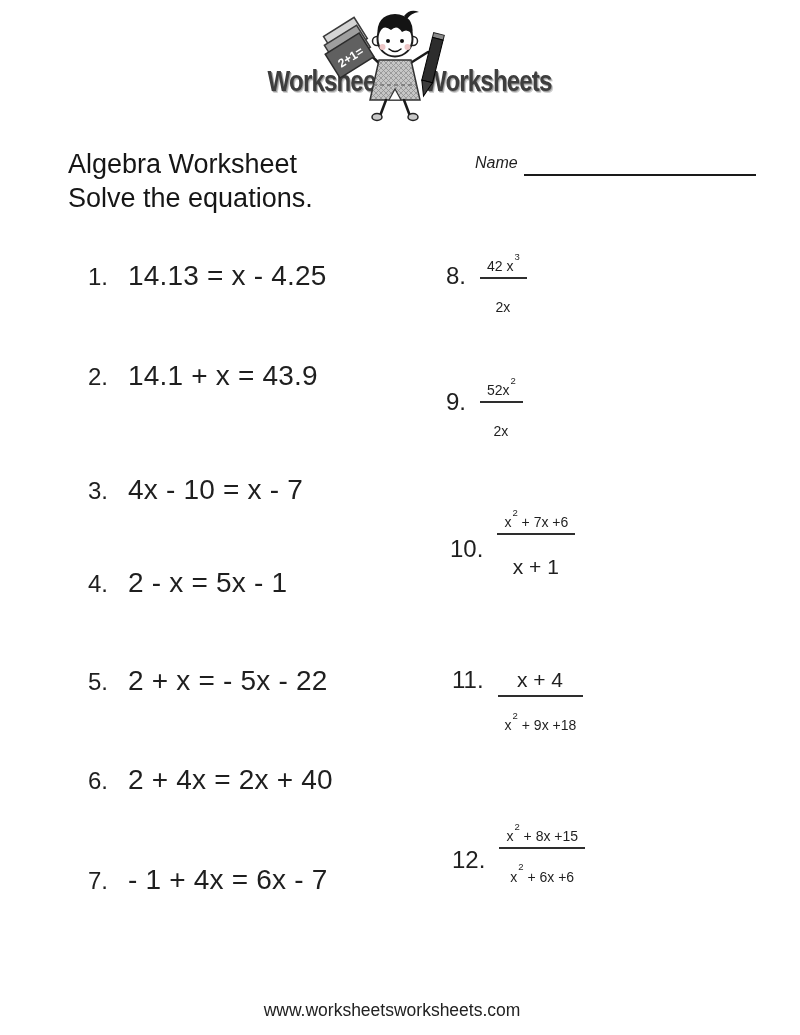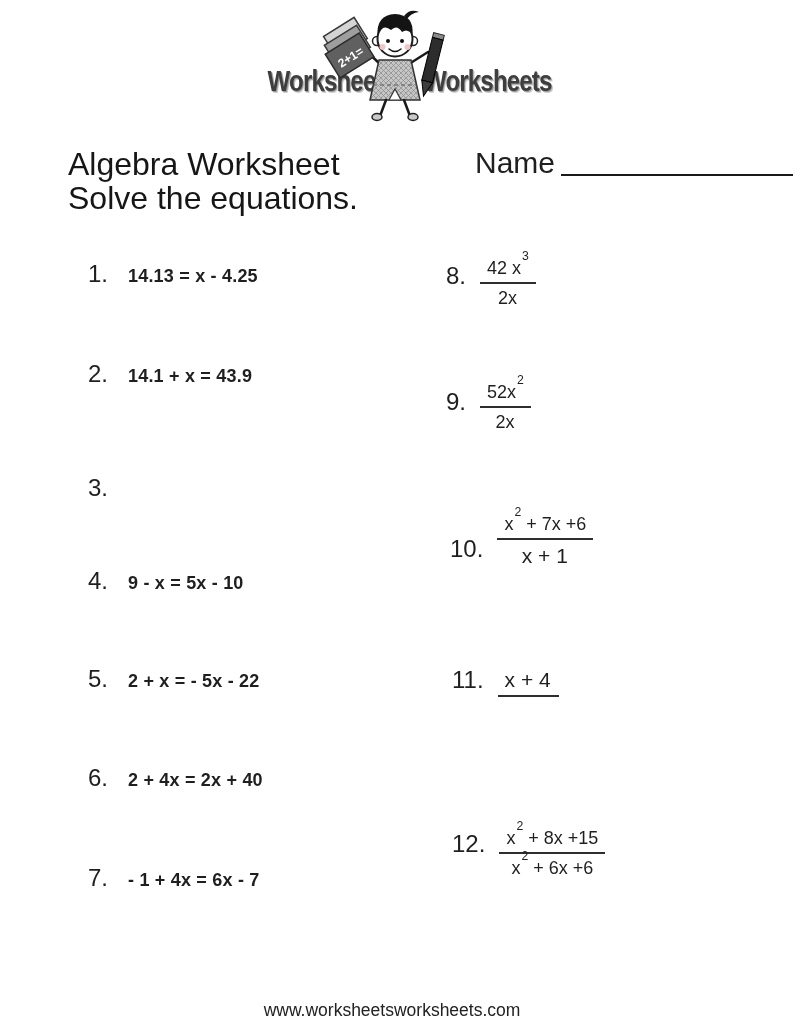--- a/index.html
+++ b/index.html
@@ -16,37 +16,37 @@
     text-shadow:1px 1px 0 #9a9a9a, 2px 2px 0 #cfcfcf;
     white-space:nowrap; line-height:34px;
   }
   .logo-word.left  { left:240px; width:138px; text-align:right;
                      transform:scaleX(0.8); transform-origin:100% 50%; }
   .logo-word.right { left:424px; transform:scaleX(0.8); transform-origin:0 50%; }
   .logo-char { position:absolute; left:316px; top:8px; }
 
   
   .title-block { position:absolute; left:68px; top:147px; }
-  .title-line  { font-size:32px; line-height:34px; color:#161616; }
+  .title-line  { font-size:27px; line-height:34px; color:#161616; }
   .name-row  { position:absolute; left:475px; top:150px; display:flex; align-items:flex-end; }
-  .name-label{ font-size:30px; line-height:26px; }
+  .name-label{ font-size:16px; line-height:26px;font-style:italic; }
   .name-line { width:232px; height:24px; border-bottom:2px solid #1a1a1a; margin-left:6px; }
 
   
   .prob { position:absolute; left:86px; display:flex; align-items:baseline; }
   .prob .pnum { display:inline-block; min-width:22px; text-align:right;
                 font-size:24px; margin-right:20px; }
-  .prob .eq   { font-size:18px; letter-spacing:0.2px;font-weight:bold; }
+  .prob .eq   { font-size:28px; letter-spacing:0.2px; }
 
   
   .frac-row { position:absolute; display:flex; align-items:flex-start; }
   .frac-row .pnum { font-size:24px; margin-right:14px; }
   .frac { display:flex; flex-direction:column; align-items:center; }
-  .frac-num, .frac-den { font-size:18px; padding:0 7px 3px; white-space:nowrap; }
-  .frac-den { padding:2px 7px 0; }
+  .frac-num, .frac-den { font-size:14px; padding:0 7px 3px; white-space:nowrap; }
+  .frac-den { padding:2px 7px 0;margin-top:16px; }
   .frac-num.sm, .frac-den.sm { font-size:21px; }
   .frac-line { align-self:stretch; border-top:2px solid #2e2e2e; height:0; }
   sup.exp { font-size:0.68em; position:relative; top:-0.55em; margin-left:1px; }
 
   
   .footer { position:absolute; left:0; right:16px; top:1000px; text-align:center;
             font-size:17.5px; color:#222; }
 </style>
 </head>
 <body>
@@ -114,24 +114,25 @@
   <div class="prob" style="top:260px">
     <span class="pnum">1.</span>
     <span class="eq">14.13 = x - 4.25</span>
   </div>
   <div class="prob" style="top:360px">
     <span class="pnum">2.</span>
     <span class="eq">14.1 + x = 43.9</span>
   </div>
   <div class="prob" style="top:474px">
     <span class="pnum">3.</span>
+    <span class="eq">4x - 10 = x - 7</span>
   </div>
   <div class="prob" style="top:567px">
     <span class="pnum">4.</span>
-    <span class="eq">9 - x = 5x - 10</span>
+    <span class="eq">2 - x = 5x - 1</span>
   </div>
   <div class="prob" style="top:665px">
     <span class="pnum">5.</span>
     <span class="eq">2 + x = - 5x - 22</span>
   </div>
   <div class="prob" style="top:764px">
     <span class="pnum">6.</span>
     <span class="eq">2 + 4x = 2x + 40</span>
   </div>
   <div class="prob" style="top:864px">
@@ -164,25 +165,26 @@
       <div class="frac-line"></div>
       <div class="frac-den sm"><span>x + 1</span><sup class="exp"></sup><span></span></div>
     </div>
   </div>
 
   <div class="frac-row" style="top:666px; left:452px">
     <span class="pnum" style="">11.</span>
     <div class="frac">
       <div class="frac-num sm"><span>x + 4</span><sup class="exp"></sup><span></span></div>
       <div class="frac-line"></div>
+      <div class="frac-den"><span>x</span><sup class="exp">2</sup><span> + 9x +18</span></div>
     </div>
   </div>
 
   <div class="frac-row" style="top:826px; left:452px">
-    <span class="pnum" style="margin-top:4px">12.</span>
+    <span class="pnum" style="margin-top:20px">12.</span>
     <div class="frac">
       <div class="frac-num"><span>x</span><sup class="exp">2</sup><span> + 8x +15</span></div>
       <div class="frac-line"></div>
       <div class="frac-den"><span>x</span><sup class="exp">2</sup><span> + 6x +6</span></div>
     </div>
   </div>
 
   <div class="footer">www.worksheetsworksheets.com</div>
 
 </div>

